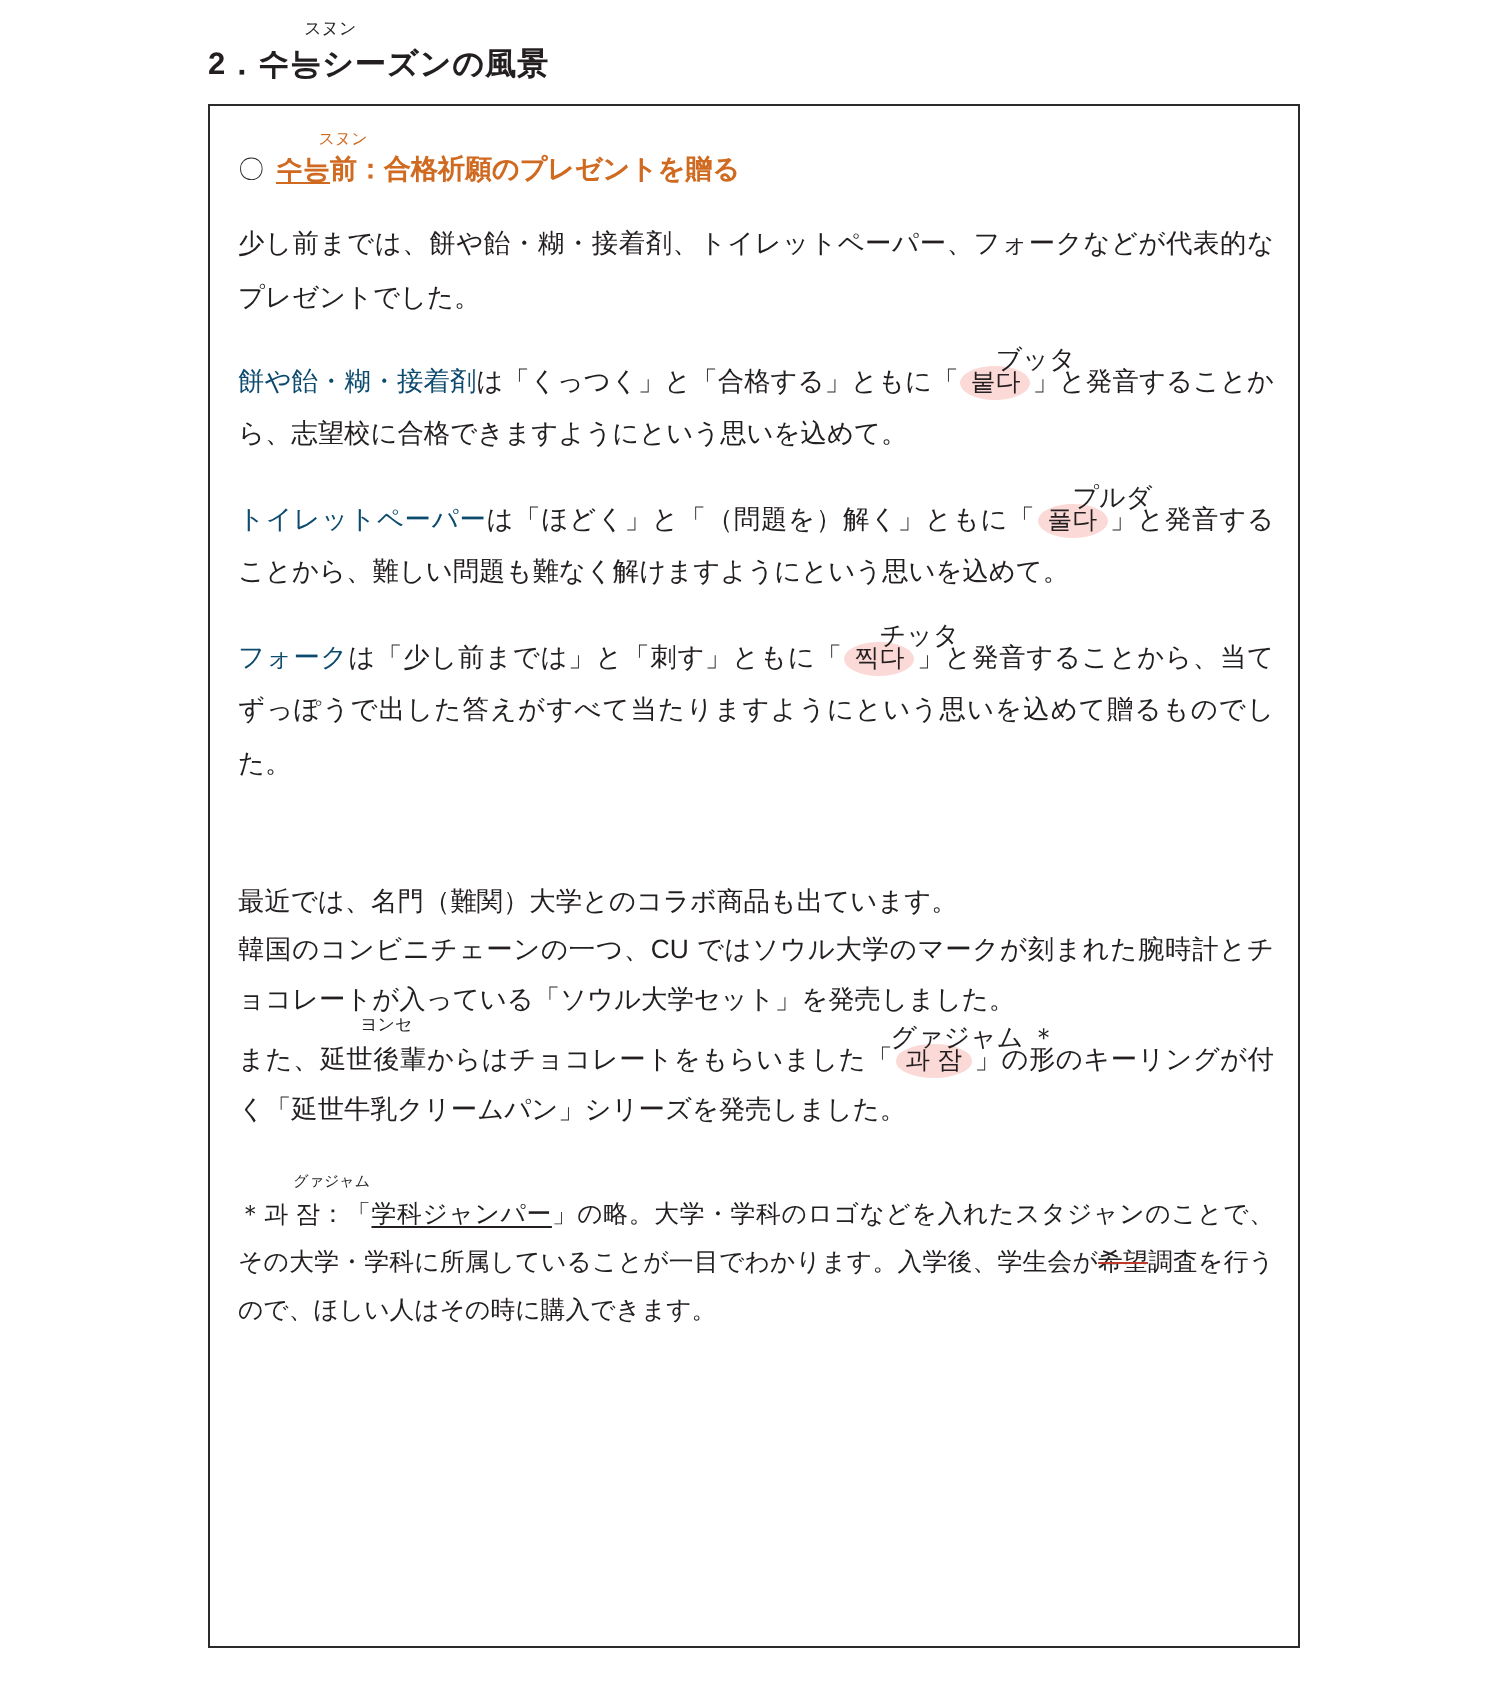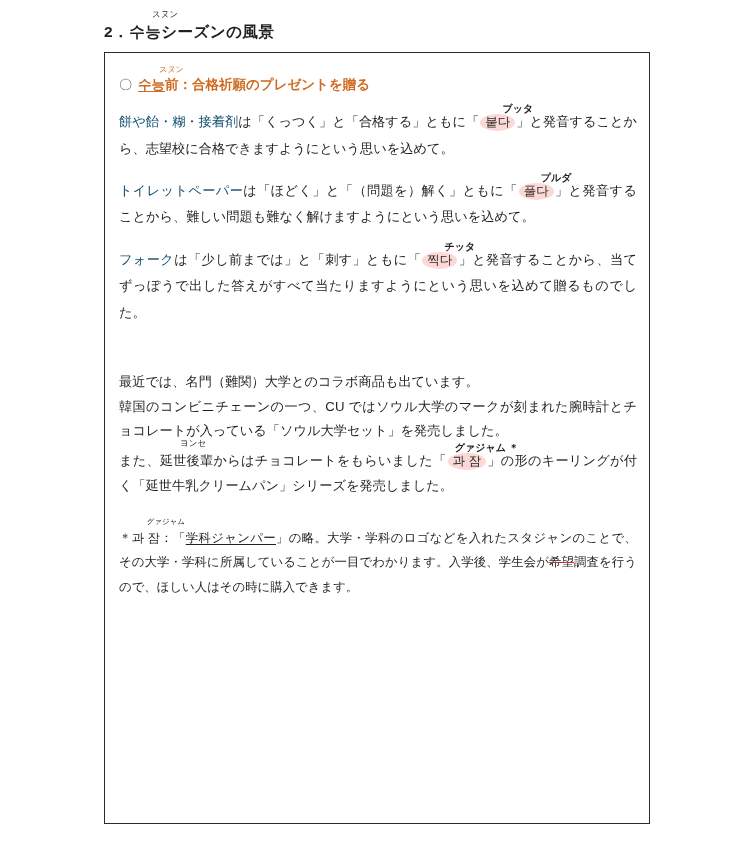--- a/index.html
+++ b/index.html
@@ -116,23 +116,22 @@
     background: #fbd9d6;
     border-radius: 50% / 50%;
     padding: 1px 5px;
     margin: 0 1px;
     color: #231f20;
     font-size: 12.5px;
     line-height: 1.2;
   }
   .kr-bubble .ruby-top {
     top: -11px;
-    font-size: 10px;
+    font-size: 13px;
     color: #231f20;
-    font-weight: bold;
   }
   .spacer-sm { height: 14px; }
   .spacer-md { height: 22px; }
 
   .footnote {
     font-size: 12.4px;
     line-height: 1.95;
     margin: 0;
     text-align: justify;
   }
@@ -152,20 +151,21 @@
   </div>
 
   <div class="content-box">
     <div class="inner">
 
       <div class="sub-heading">
         <span class="circle-mark">〇</span>
         <span><span class="ruby-wrap"><span class="ruby-top">スヌン</span><span class="ko-underline">수능</span></span><span>前：合格祈願のプレゼントを贈る</span></span>
       </div>
 
+      <p class="body"><span>少し前までは、餅や飴・糊・接着剤、トイレットペーパー、フォークなどが代表的なプレゼントでした。</span></p>
 
       <p class="body"><span class="accent">餅や飴・糊・接着剤</span><span>は「くっつく」と「合格する」ともに「</span><span class="kr-bubble"><span class="ruby-top">ブッタ</span><span>붙다</span></span><span>」と発音することから、志望校に合格できますようにという思いを込めて。</span></p>
 
       <p class="body"><span class="accent">トイレットペーパー</span><span>は「ほどく」と「（問題を）解く」ともに「</span><span class="kr-bubble"><span class="ruby-top">プルダ</span><span>풀다</span></span><span>」と発音することから、難しい問題も難なく解けますようにという思いを込めて。</span></p>
 
       <p class="body"><span class="accent">フォーク</span><span>は「少し前までは」と「刺す」ともに「</span><span class="kr-bubble"><span class="ruby-top">チッタ</span><span>찍다</span></span><span>」と発音することから、当てずっぽうで出した答えがすべて当たりますようにという思いを込めて贈るものでした。</span></p>
 
       <div class="spacer-sm"></div>
 
 

